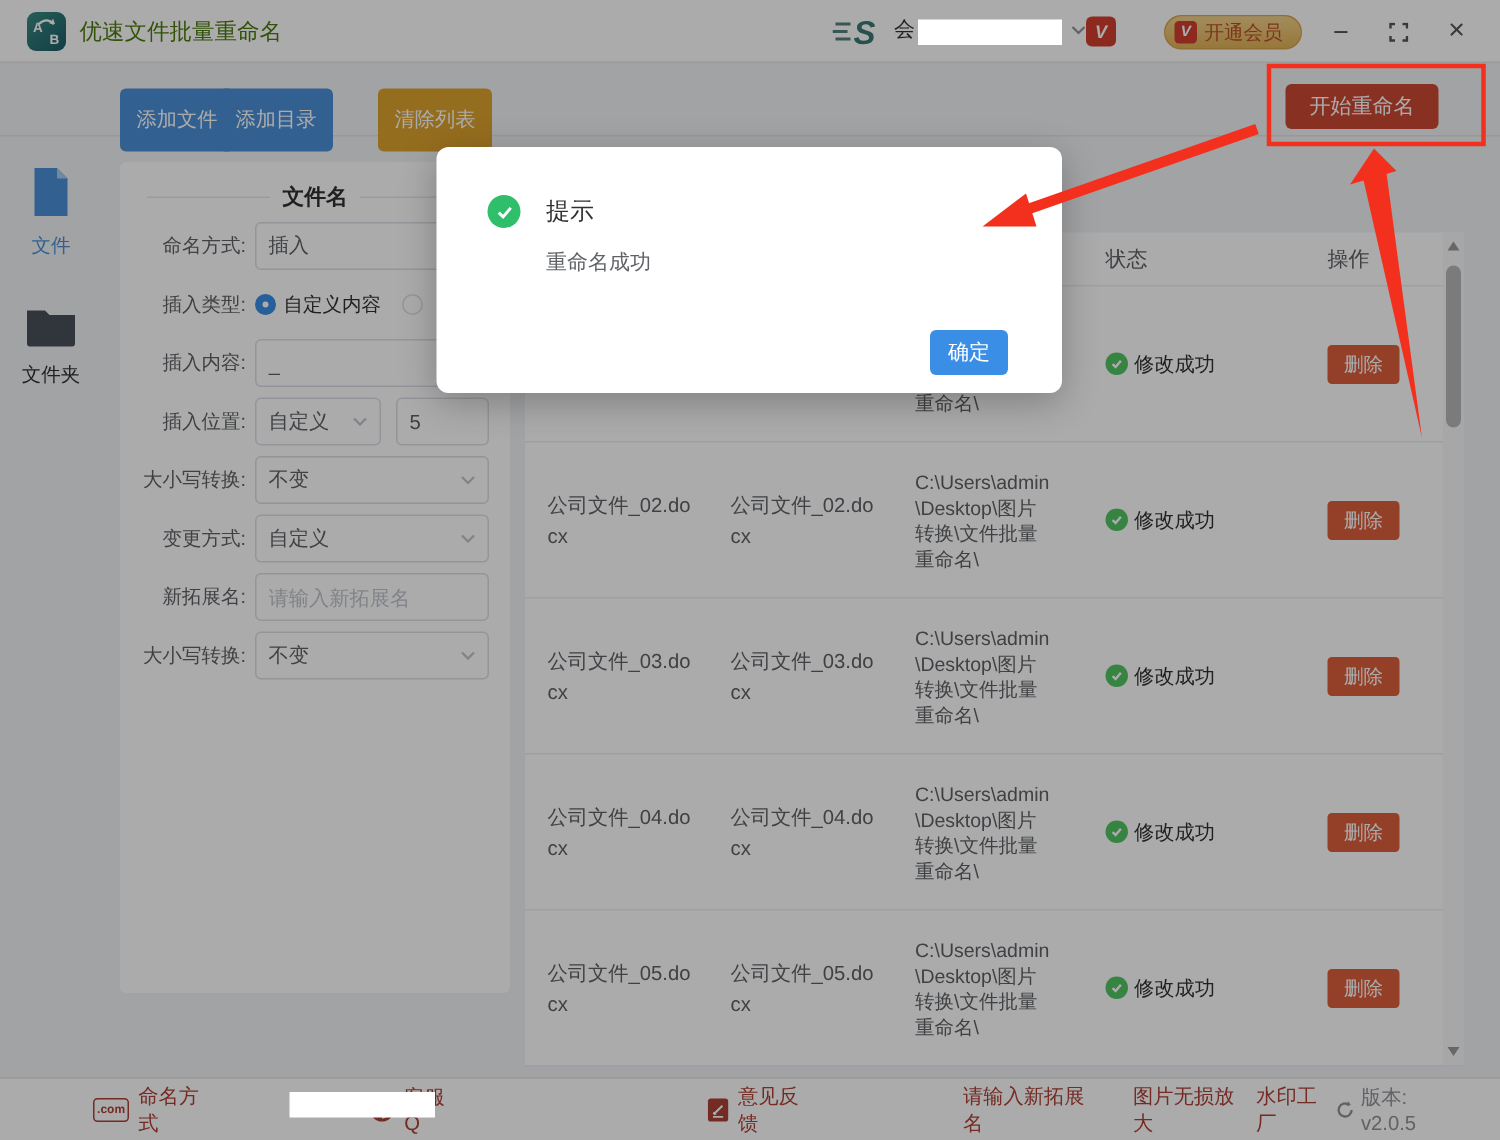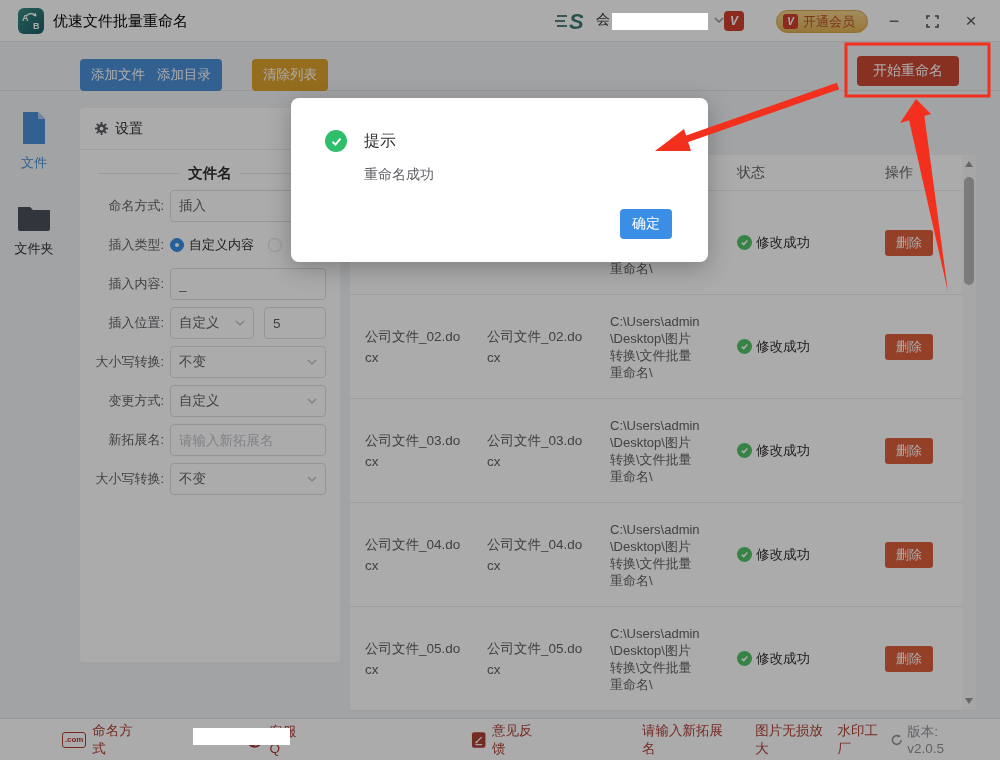--- a/index.html
+++ b/index.html
@@ -4,36 +4,36 @@
 <style>
   * { margin:0; padding:0; box-sizing:border-box; }
   html,body { width:1000px; height:760px; }
   body { font-family:"Liberation Sans","DejaVu Sans",sans-serif; background:#f2f3f5; overflow:hidden; }
   #app { position:relative; width:1000px; height:760px; background:#f2f3f5; }
 
   
   .titlebar { position:absolute; left:0; top:0; width:1000px; height:42px; background:#fff; border-bottom:1px solid #e6e6e6; display:flex; align-items:center; }
   .app-logo { position:absolute; left:18px; top:8px; width:26px; height:26px; border-radius:6px; background:linear-gradient(135deg,#3a8d84,#1d5c66); color:#fff; }
   .app-logo svg { display:block; }
-  .app-title { position:absolute; left:53px; top:12px; font-size:15px; color:#000000; }
+  .app-title { position:absolute; left:53px; top:12px; font-size:15px; color:#4d7c0f; }
   .s-logo { position:absolute; left:555px; top:6px; width:38px; height:30px; }
   .member-area { position:absolute; left:596px; top:11px; display:flex; align-items:center; font-size:14px; color:#333; }
   .member-redact-space { display:inline-block; width:100px; height:18px; }
   .chev { margin-left:4px; }
   .vip-badge { position:absolute; left:724px; top:11px; width:20px; height:20px; border-radius:4px; background:#d23f2f; color:#fff; font-weight:bold; font-size:12px; text-align:center; line-height:20px; font-style:italic; }
   .vip-pill { position:absolute; left:776px; top:10px; height:23px; padding:0 12px 0 6px; border-radius:12px; background:linear-gradient(180deg,#f2d18c,#e2b257); border:1px solid #d6a64b; display:flex; align-items:center; gap:5px; font-size:13px; color:#b8502a; cursor:pointer; }
   .vip-pill .mini-v { width:15px; height:15px; border-radius:3px; background:#d23f2f; color:#fff; font-size:10px; font-weight:bold; font-style:italic; text-align:center; line-height:15px; }
   .win-btn { position:absolute; top:8px; width:26px; height:26px; display:flex; align-items:center; justify-content:center; color:#555; font-size:18px; cursor:pointer; }
   .win-min { left:881px; }
   .win-max { left:919px; }
   .win-close { left:958px; font-size:19px; }
 
   
   .divider-h { position:absolute; left:0; top:90px; width:1000px; height:1px; background:#e3e3e3; }
-  .tb-btn { position:absolute; top:59px; height:32px; padding:0 11px; border:none; border-radius:4px; color:#fff; font-size:13.5px; cursor:pointer; font-family:inherit; }
+  .tb-btn { position:absolute; top:59px; height:42px; padding:0 11px; border:none; border-radius:4px; color:#fff; font-size:13.5px; cursor:pointer; font-family:inherit; }
   .btn-add-file { left:80px; background:#4a90d9; }
   .btn-add-dir { left:146px; background:#4a90d9; }
   .btn-clear { left:252px; background:#dfa32e; }
   .btn-start { position:absolute; left:857px; top:56px; width:102px; height:30px; border:none; border-radius:4px; background:#cb4a35; color:#fff; font-size:14px; cursor:pointer; font-family:inherit; }
 
   
   .side-item { position:absolute; left:0; width:68px; text-align:center; cursor:pointer; }
   .side-item .lbl { display:block; margin-top:4px; font-size:13px; }
   .side-file { top:110px; color:#4a90d9; }
   .side-folder { top:202px; color:#303133; }
@@ -88,21 +88,21 @@
   .lk1 { margin-left:98px; } .lk2 { margin-left:22px; } .lk3 { margin-left:4px; }
   .bb-version { margin-left:auto; margin-right:24px; color:#909399; display:flex; align-items:center; gap:4px; cursor:pointer; }
   .com-icon { width:25px; height:16px; border:1.5px solid #ae4036; border-radius:3px; font-size:8px; display:flex; align-items:center; justify-content:center; color:#ae4036; font-weight:bold; }
 
   
   .dim { position:absolute; left:0; top:0; width:1000px; height:760px; background:rgba(0,0,0,0.33); z-index:40; }
   .modal { position:absolute; left:291px; top:98px; width:417px; height:164px; background:#fff; border-radius:8px; box-shadow:0 6px 24px rgba(0,0,0,.25); z-index:50; }
   .modal-check { position:absolute; left:34px; top:32px; width:22px; height:22px; border-radius:50%; background:#2fbe6a; display:flex; align-items:center; justify-content:center; }
   .modal-title { position:absolute; left:73px; top:33px; font-size:16px; color:#303133; }
   .modal-msg { position:absolute; left:73px; top:68px; font-size:14px; color:#606266; }
-  .modal-ok { position:absolute; left:329px; top:111px; width:52px; height:30px; border:none; border-radius:4px; background:#3a8ee6; color:#fff; font-size:14px; cursor:pointer; font-family:inherit; }
+  .modal-ok { position:absolute; left:329px; top:122px; width:52px; height:30px; border:none; border-radius:4px; background:#3a8ee6; color:#fff; font-size:14px; cursor:pointer; font-family:inherit; }
   .redact { position:absolute; background:#fff; z-index:55; }
   .redact-account { left:612px; top:13px; width:96px; height:17px; }
   .redact-qq { left:193px; top:728px; width:97px; height:17px; }
   .annotations { position:absolute; left:0; top:0; width:1000px; height:760px; z-index:60; pointer-events:none; }
 </style>
 </head>
 <body>
 
 <div id="app">
 
@@ -163,33 +163,20 @@
     <span class="lbl">文件</span>
   </div>
   <div class="side-item side-folder">
     <svg width="36" height="30" viewBox="0 0 36 30">
       <path d="M2 5 h12 l3 3 h17 v19 a2 2 0 0 1 -2 2 h-28 a2 2 0 0 1 -2 -2 z" fill="#49505a"></path>
     </svg>
     <span class="lbl">文件夹</span>
   </div>
 
   <div class="settings">
-    <div class="settings-head">
-      <svg width="15" height="15" viewBox="0 0 16 16">
-        <g stroke="#5a5e66" stroke-width="2">
-            <line x1="8" y1="1" x2="8" y2="15"></line>
-            <line x1="1" y1="8" x2="15" y2="8"></line>
-            <line x1="3" y1="3" x2="13" y2="13"></line>
-            <line x1="13" y1="3" x2="3" y2="13"></line>
-          </g>
-        <circle cx="8" cy="8" r="4.6" fill="#5a5e66"></circle>
-          <circle cx="8" cy="8" r="2" fill="#fff"></circle>
-      </svg>
-      <span>设置</span>
-    </div>
 
     <div class="sec-title">
       <span class="line"></span>
         <span class="txt">文件名</span>
         <span class="line"></span>
     </div>
 
     <div class="form-row">
       <label>命名方式:</label>
       <div class="ctrl">

